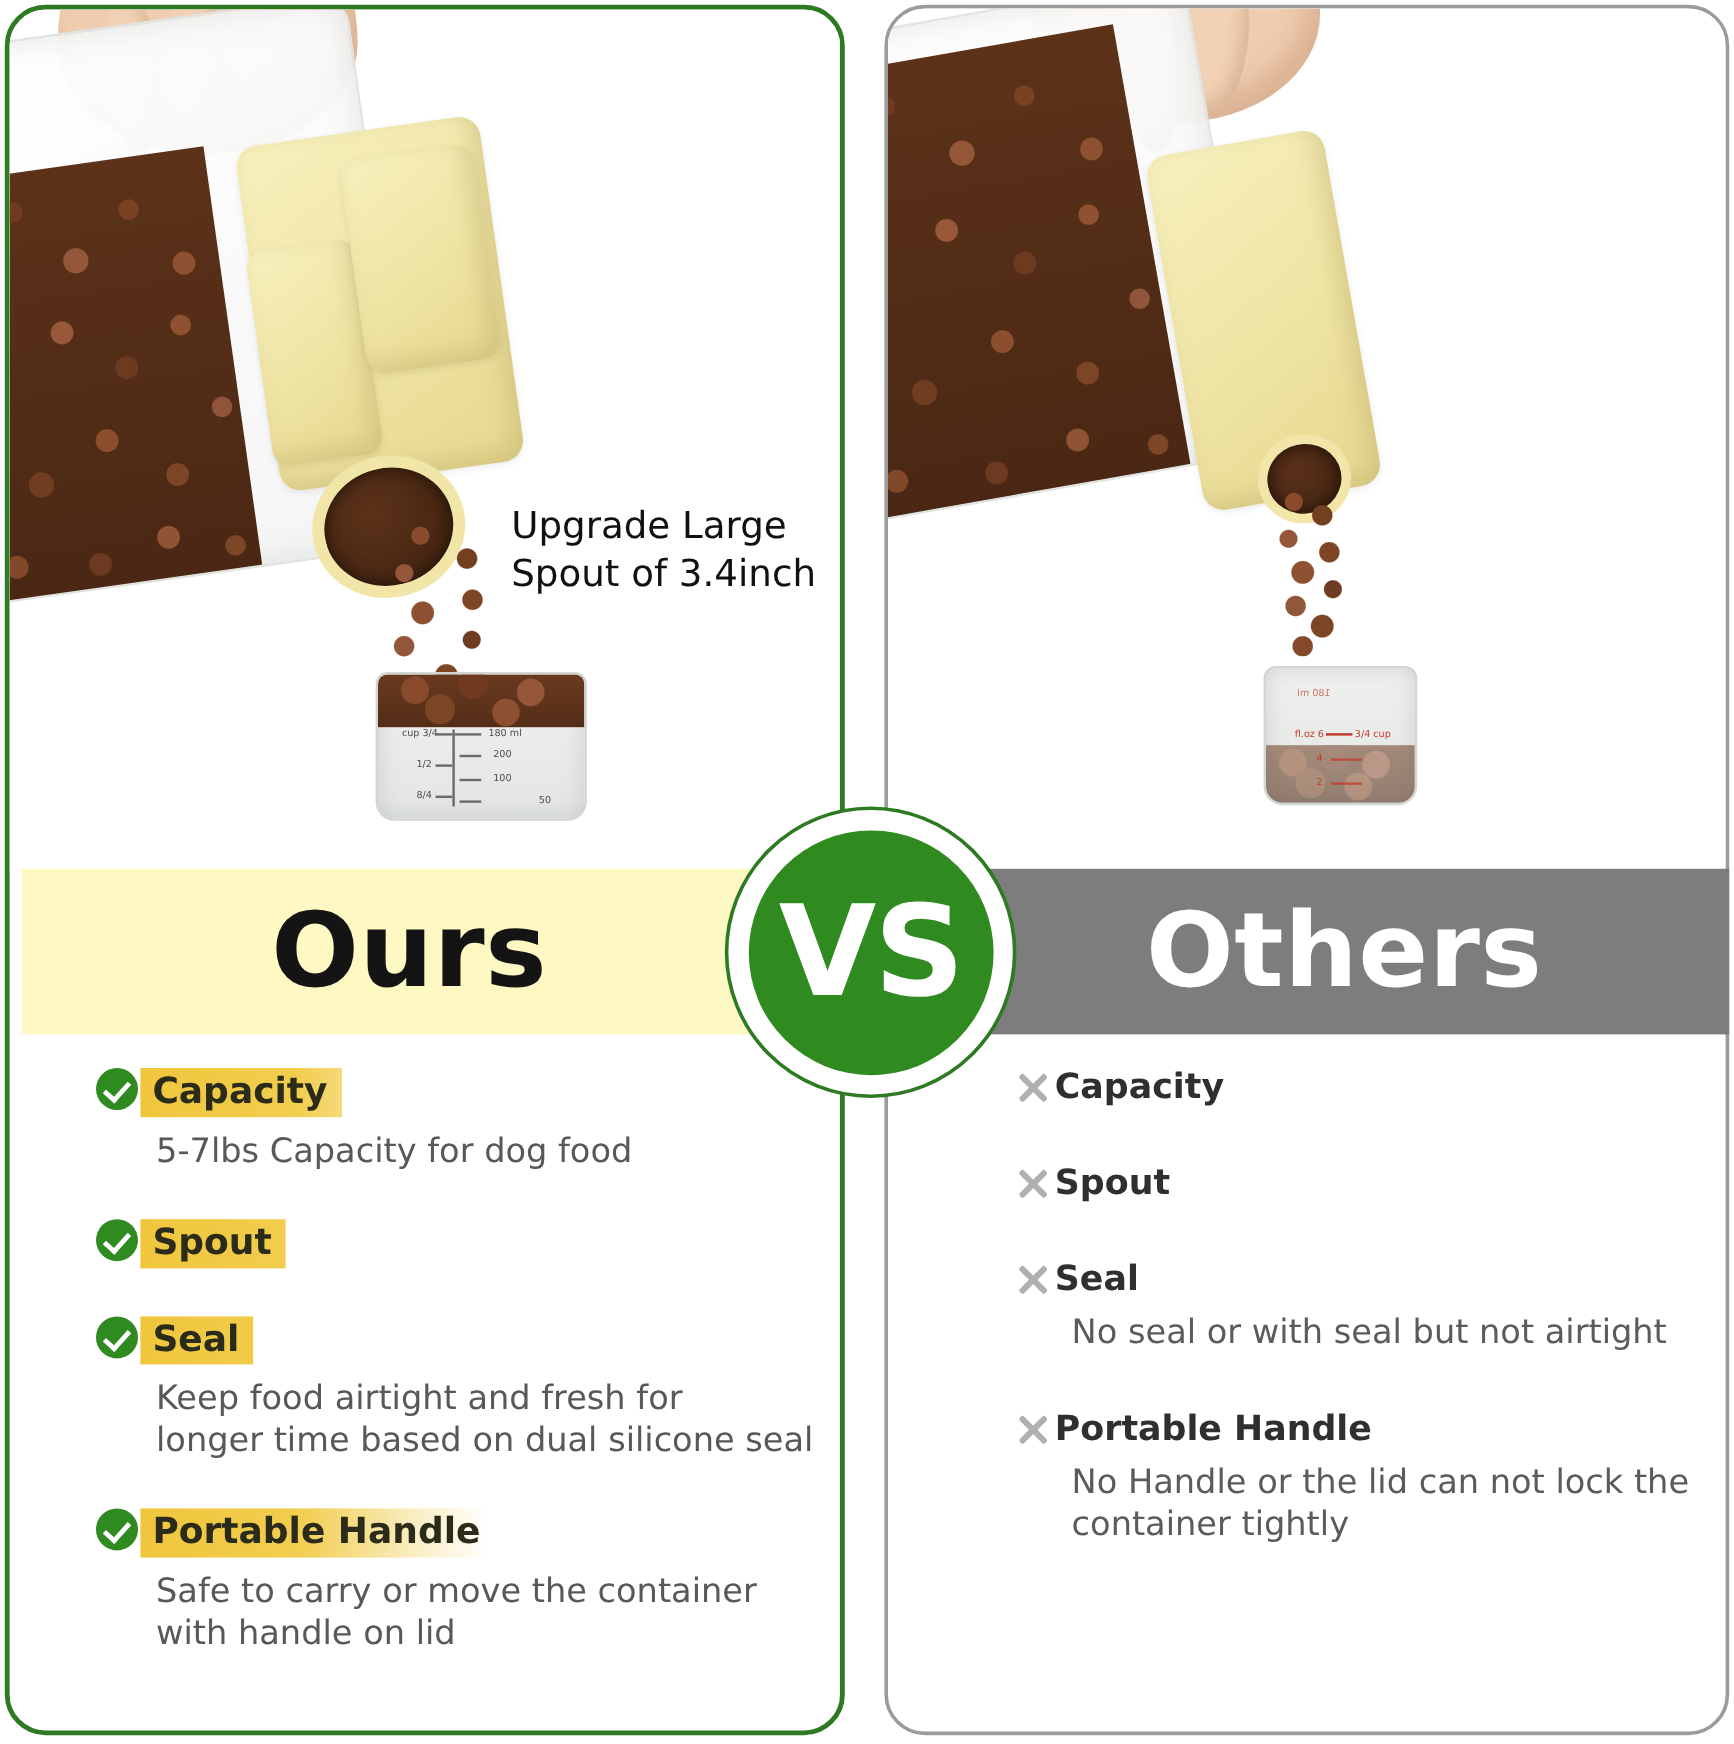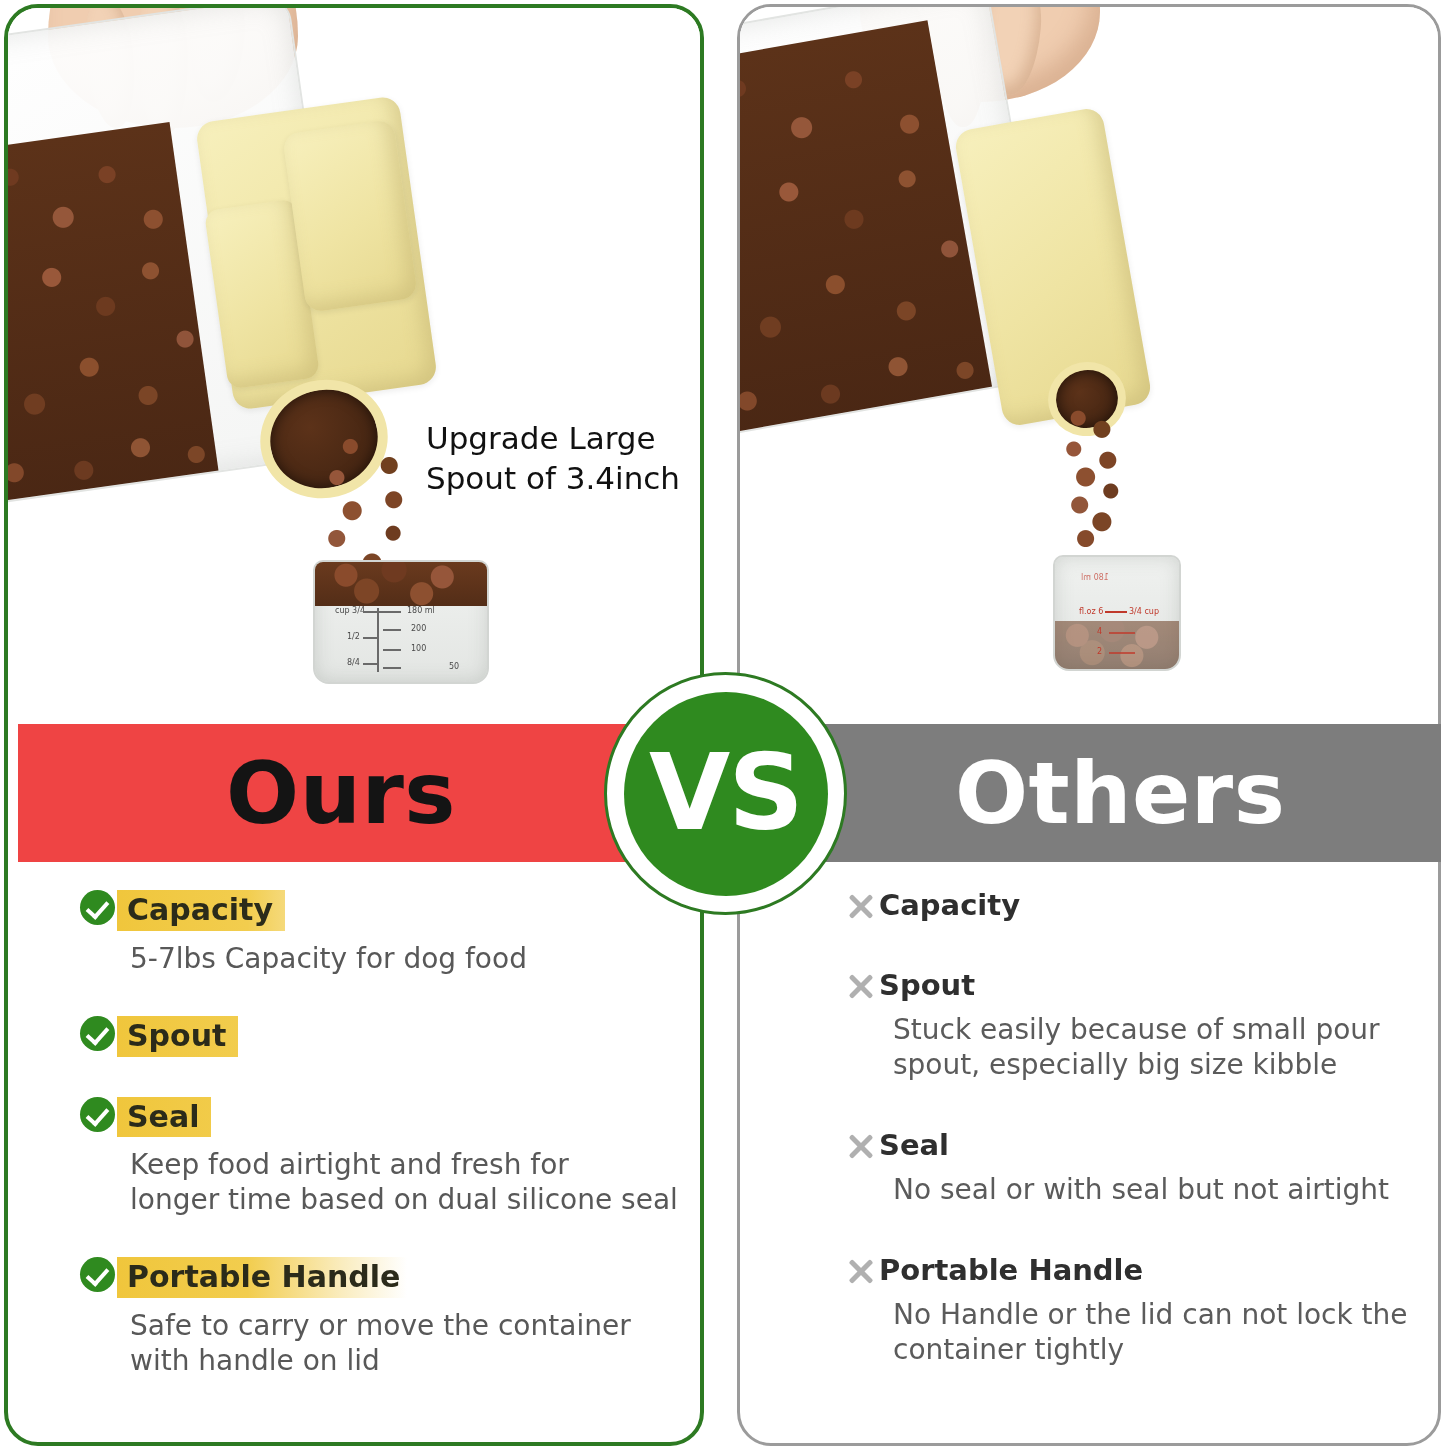--- a/index.html
+++ b/index.html
@@ -157,21 +157,21 @@
   
   .band {
     position: absolute;
     top: 724px;
     height: 138px;
     display: flex;
     align-items: center;
   }
   #band-ours {
     left: 18px; width: 690px;
-    background: #ef4444;
+    background: #fef9c3;
     justify-content: flex-end;
     padding-right: 252px;
     box-sizing: border-box;
   }
   #band-other {
     left: 737px; width: 704px;
     background: #7d7d7d;
     justify-content: flex-start;
     padding-left: 218px;
     box-sizing: border-box;
@@ -450,22 +450,20 @@
       <span class="x-icon"></span>
       <span class="feat-title-other">Capacity</span>
     </div>
   </div>
 
   <div class="feature">
     <div class="feat-head">
       <span class="x-icon"></span>
       <span class="feat-title-other">Spout</span>
     </div>
-    <div class="feat-desc">Stuck easily because of small pour
-spout, especially big size kibble</div>
   </div>
 
   <div class="feature">
     <div class="feat-head">
       <span class="x-icon"></span>
       <span class="feat-title-other">Seal</span>
     </div>
     <div class="feat-desc">No seal or with seal but not airtight</div>
   </div>
 

